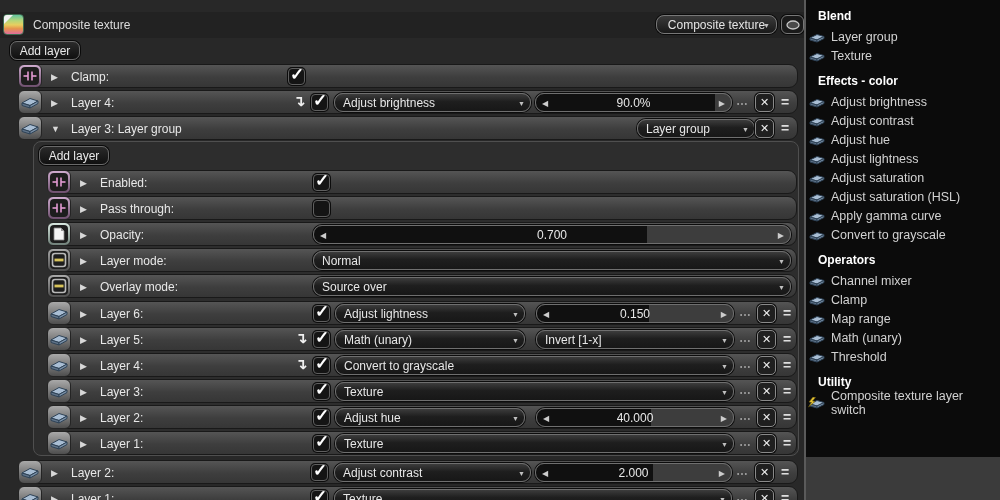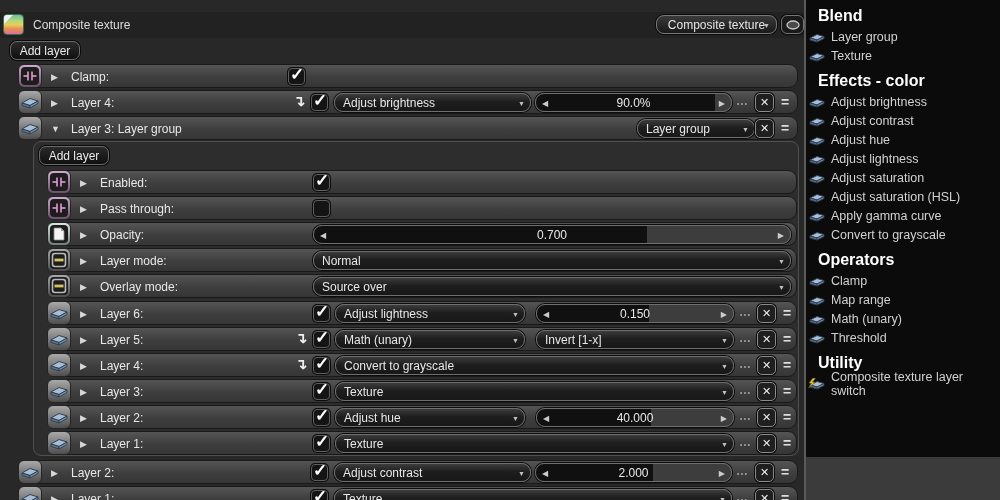--- a/index.html
+++ b/index.html
@@ -59,21 +59,21 @@
     color:#e4e4e4; font-size:12px; display:flex; align-items:center; justify-content:center; }
   #top-dd .caret { position:absolute; right:6px; top:6px; font-size:7px; color:#c0c0c0; }
   #eye-btn { position:absolute; left:781px; top:3px; width:23px; height:19px; border-radius:6px;
     background:#1a1a1a; border:1px solid #777; box-shadow:0 0 0 1px #0a0a0a;
     display:flex; align-items:center; justify-content:center; }
 
   
   #divider { position:absolute; left:804px; top:0; width:2px; height:500px; background:#5a5a5a; }
   #right-panel { position:absolute; left:806px; top:0; width:194px; height:500px; background:#3b3b3b; }
   #palette { position:absolute; left:0; top:0; width:194px; height:457px; background:#0b0b0b; padding-top:8px; }
-  .pal-header { margin:0 8px 3px 12px; font-size:16px; font-weight:bold; color:#fff; height:16px; line-height:16px; }
+  .pal-header { margin:0 8px 3px 12px; font-size:12px; font-weight:bold; color:#fff; height:16px; line-height:16px; }
   .pal-gap { height:8px; }
   .pal-item { height:19px; display:flex; align-items:center; padding-left:3px; color:#d2d2d2; font-size:12.5px; }
   .pal-item .pic { position:relative; width:18px; height:14px; margin-right:4px; flex:0 0 18px; }
   .bolt { position:absolute; left:-1px; top:1px; z-index:2; }
 </style>
 </head>
 <body>
 
 <svg width="0" height="0" style="position:absolute">
   <defs>
@@ -543,20 +543,26 @@
             </svg></span>
         <span>Convert to grayscale</span>
       </div>
 
       <div class="pal-gap"></div>
       <div class="pal-header">Operators</div>
       <div class="pal-item">
         <span class="pic"><svg width="16" height="13">
               <use href="#slab-sm"></use>
             </svg></span>
+        <span>Channel mixer</span>
+      </div>
+      <div class="pal-item">
+        <span class="pic"><svg width="16" height="13">
+              <use href="#slab-sm"></use>
+            </svg></span>
         <span>Clamp</span>
       </div>
       <div class="pal-item">
         <span class="pic"><svg width="16" height="13">
               <use href="#slab-sm"></use>
             </svg></span>
         <span>Map range</span>
       </div>
       <div class="pal-item">
         <span class="pic"><svg width="16" height="13">

